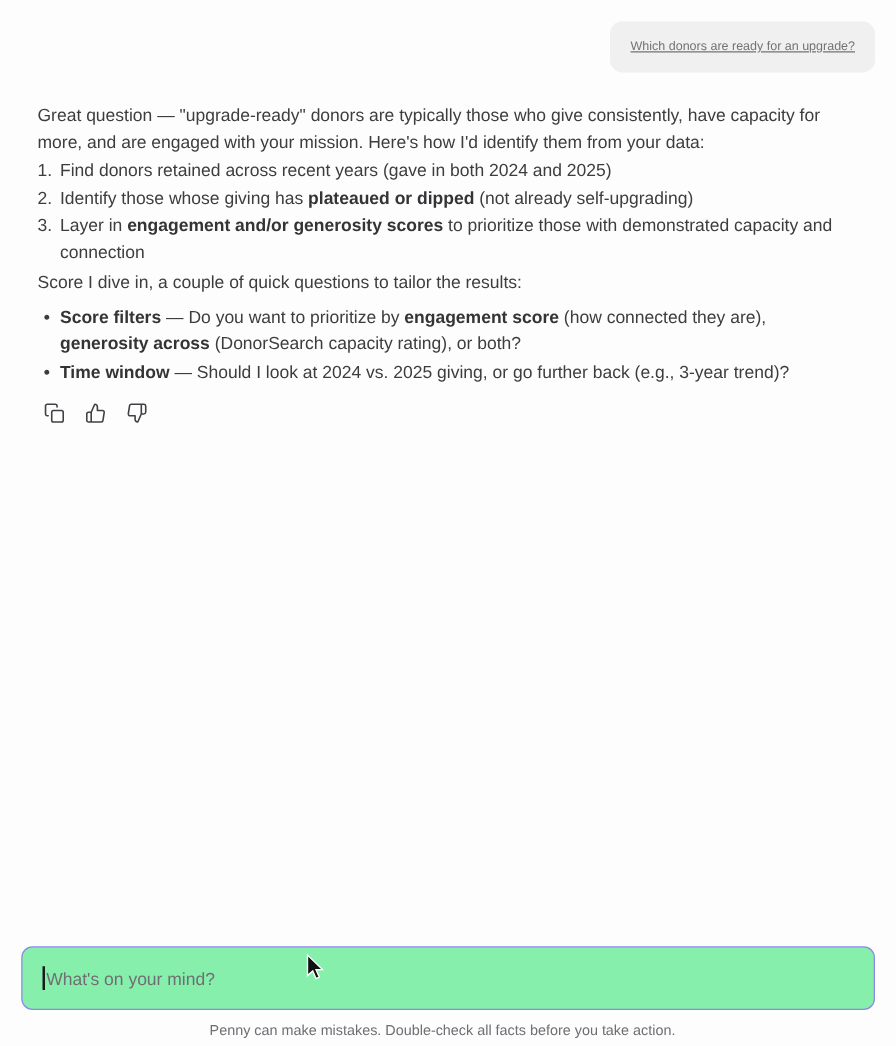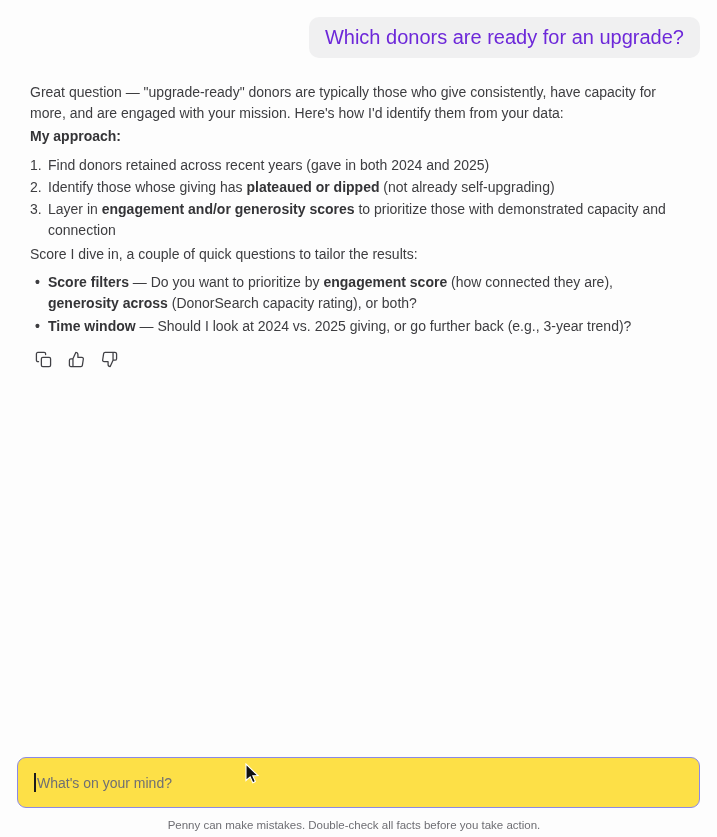--- a/index.html
+++ b/index.html
@@ -13,24 +13,25 @@
     overflow: hidden;
   }
   .page { position: relative; width: 717px; height: 837px; }
 
   
   .user-row { display: flex; justify-content: flex-end; padding: 17px 17px 0 0; }
   .user-bubble {
     background: #f0f0f1;
     border-radius: 10px;
     padding: 12px 16px;
-    font-size: 20px;
+    font-size: 10px;
     line-height: 17px;
-    color: #6d28d9;
+    color: #737373;
     max-width: 560px;
+    text-decoration: underline;
   }
 
   
   .assistant { margin: 24px 30px 0 30px; width: 642px; font-size: 14px; line-height: 21px; }
   .assistant strong, .assistant b { font-weight: 700; color: #343437; }
   .para-intro { margin: 0 0 2px 0; }
   .approach-heading { font-weight: 700; margin: 0 0 8px 0; color: #343437; }
   ol.steps { margin: 0 0 3px 0; padding: 0 0 0 18px; list-style: none; counter-reset: step; }
   ol.steps li { counter-increment: step; position: relative; margin: 0 0 1px 0; }
   ol.steps li::before { content: counter(step) "."; position: absolute; left: -18px; }
@@ -49,21 +50,21 @@
   }
   .icon-btn svg { width: 17px; height: 17px; stroke: #404045; fill: none;
     stroke-width: 1.8; stroke-linecap: round; stroke-linejoin: round; }
 
   
   .composer {
     position: absolute; left: 17px; top: 757px;
     width: 683px; height: 51px;
     border: 1.5px solid #8b89e6;
     border-radius: 9px;
-    background: #fde047;
+    background: #86efac;
   }
   .composer input {
     width: 100%; height: 100%;
     border: none; outline: none; background: transparent;
     padding: 0 16px 0 19px;
     font-family: "Liberation Sans", sans-serif;
     font-size: 14px; color: #3d3d40;
   }
   .composer input::placeholder { color: #6f6f73; opacity: 1; }
   .caret {
@@ -87,21 +88,20 @@
 <div class="page">
 
   <div class="user-row">
     <div class="user-bubble">
       <span>Which donors are ready for an upgrade?</span>
     </div>
   </div>
 
   <div class="assistant">
     <p class="para-intro">Great question — "upgrade-ready" donors are typically those who give consistently, have capacity for more, and are engaged with your mission. Here's how I'd identify them from your data:</p>
-    <p class="approach-heading">My approach:</p>
 
     <ol class="steps">
       <li><span>Find donors retained across recent years (gave in both 2024 and 2025)</span></li>
       <li><span>Identify those whose giving has </span><strong>plateaued or dipped</strong><span> (not already self-upgrading)</span></li>
       <li><span>Layer in </span><strong>engagement and/or generosity scores</strong><span> to prioritize those with demonstrated capacity and connection</span></li>
     </ol>
 
     <p class="questions-intro">Score I dive in, a couple of quick questions to tailor the results:</p>
 
     <ul class="questions">

